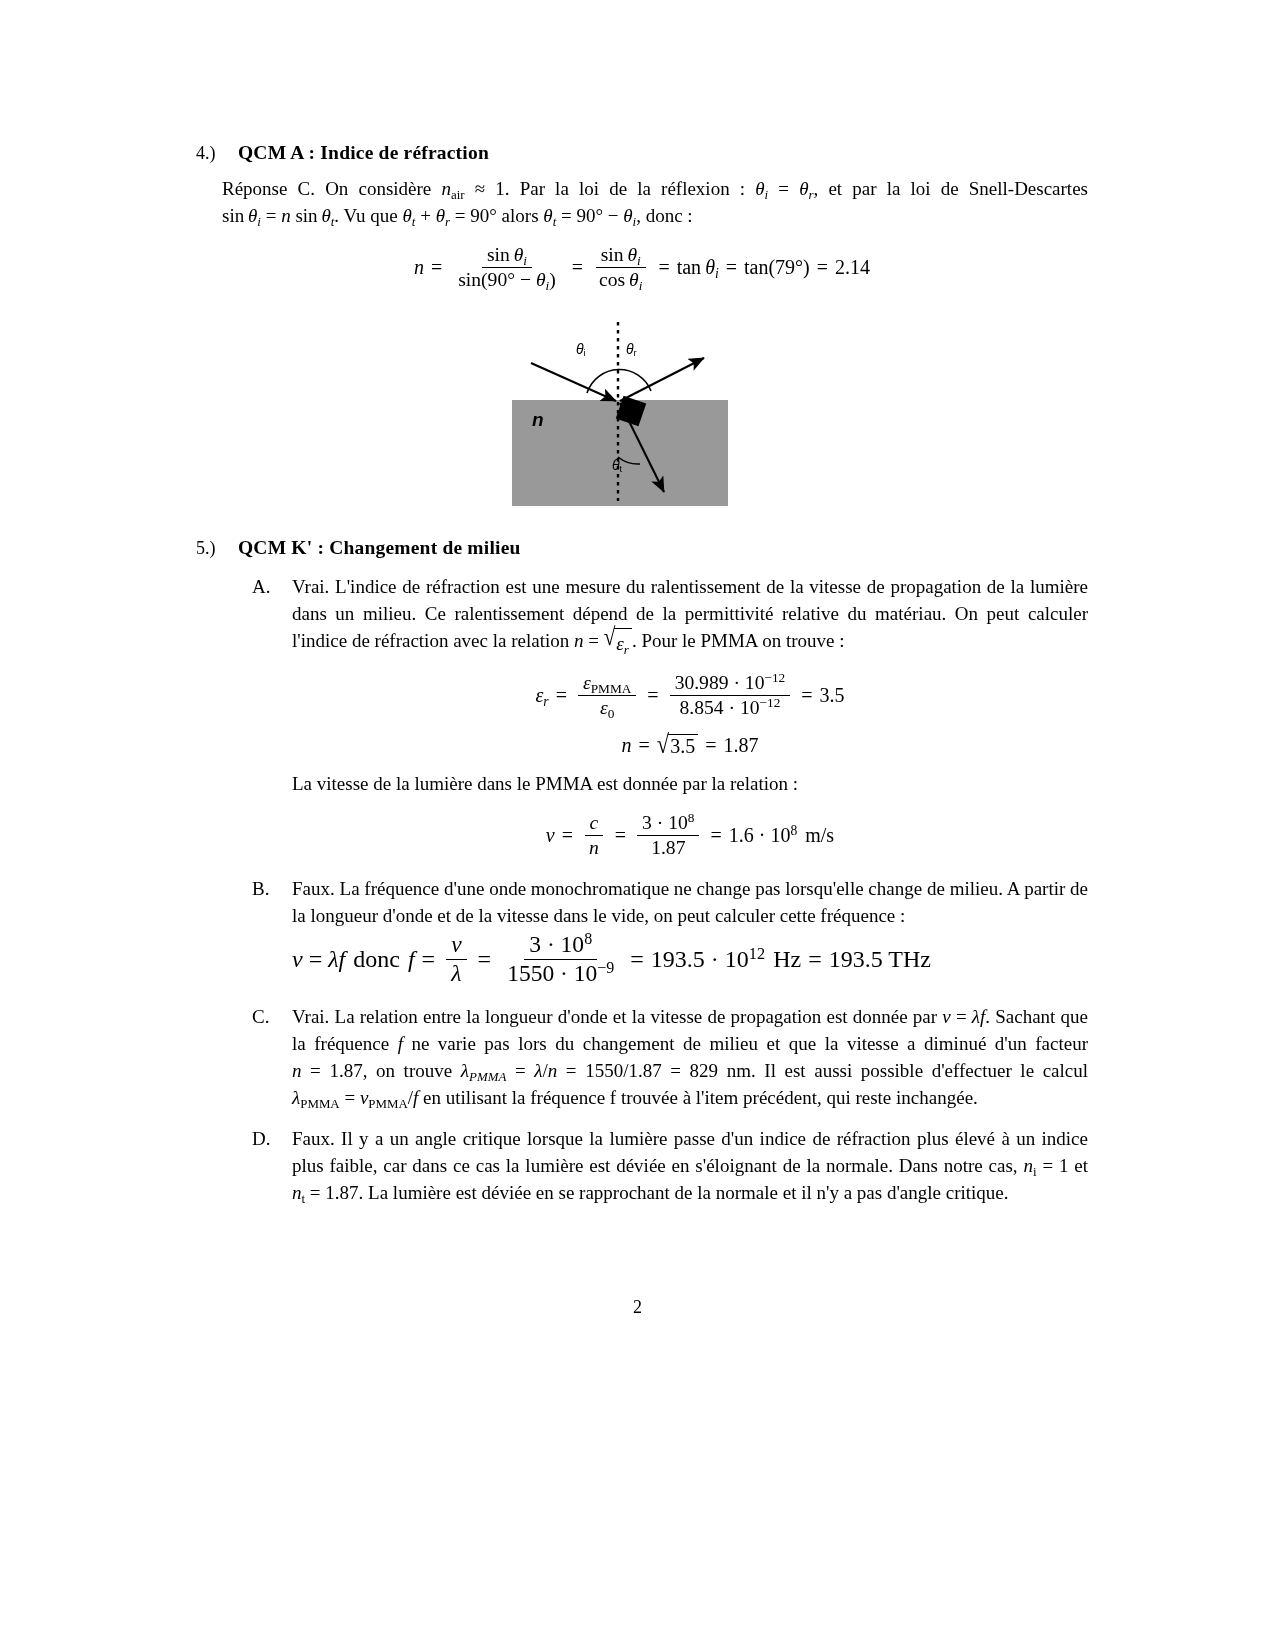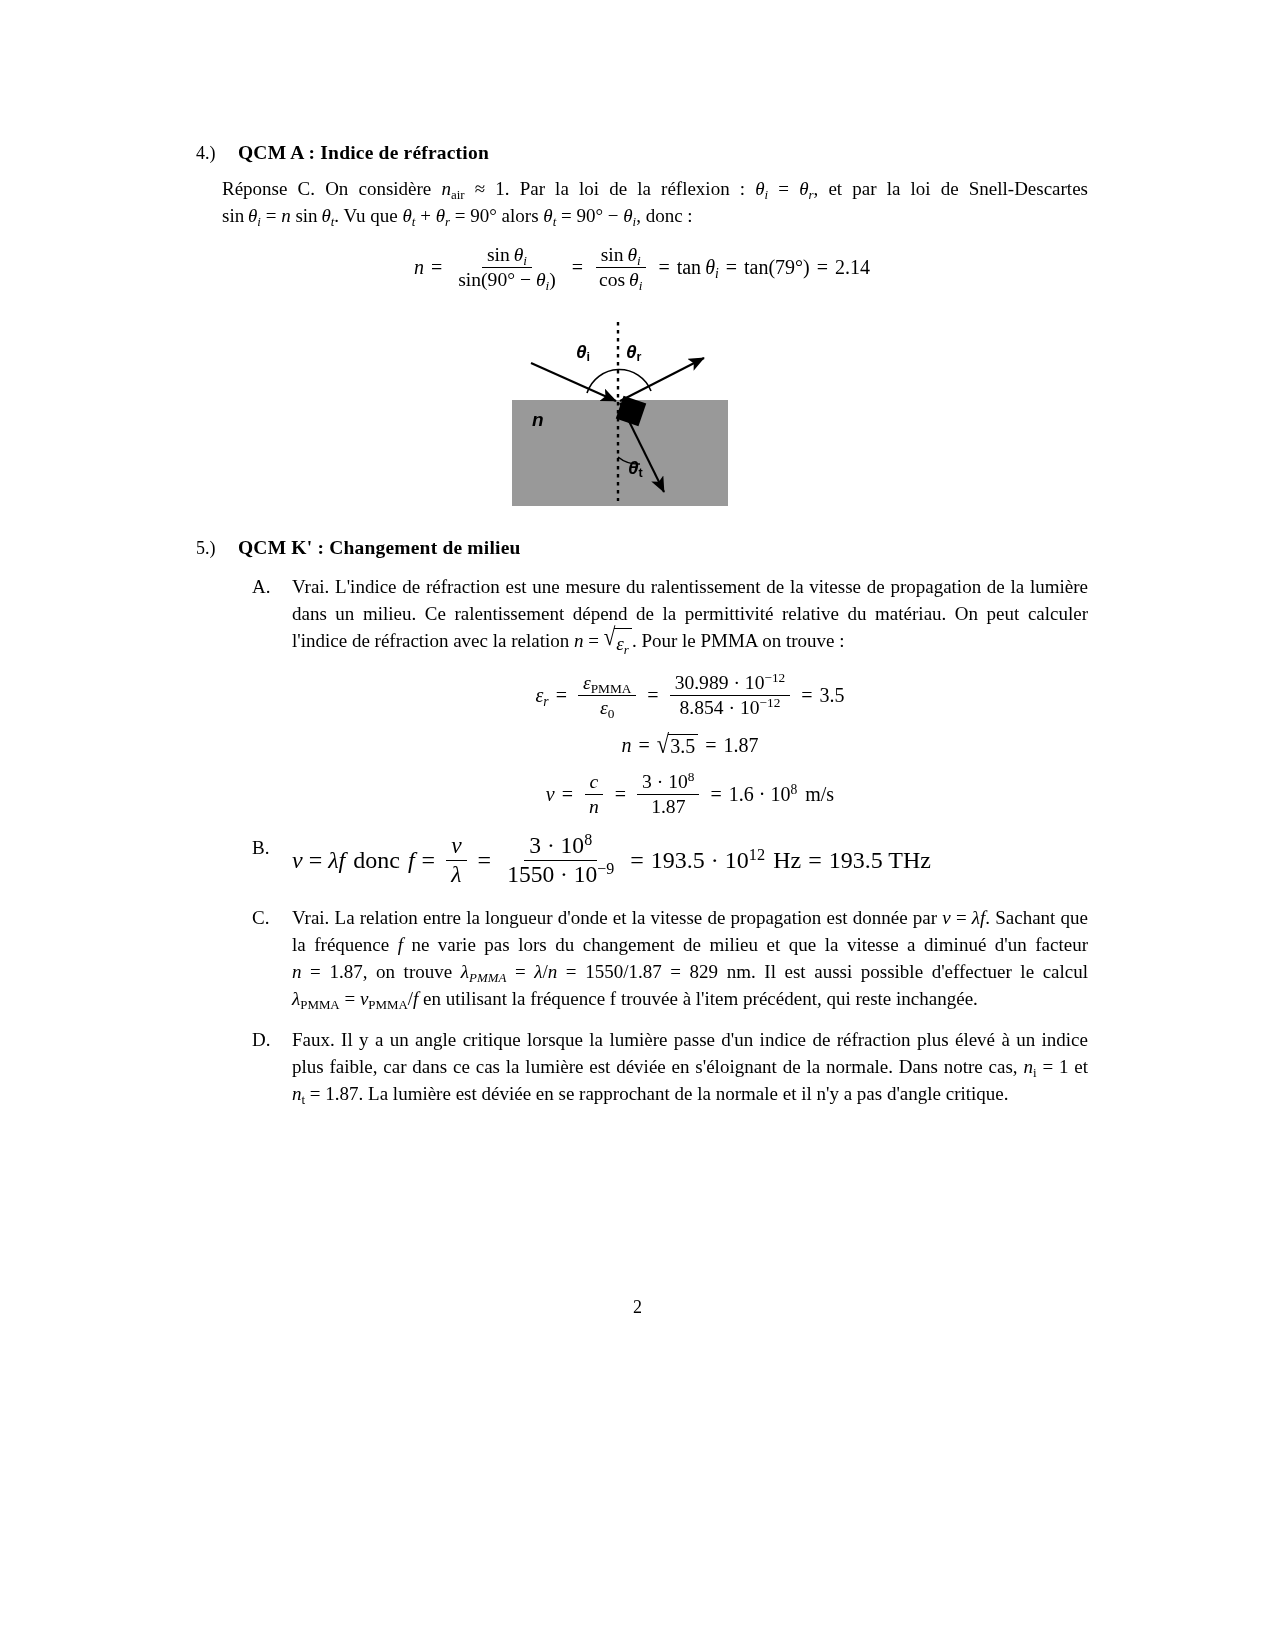--- a/index.html
+++ b/index.html
@@ -153,23 +153,23 @@
     position: absolute;
     left: 50%;
     transform: translateX(-50%);
     margin-left: 16px;
     width: 300px;
     height: 195px;
   }
   .fig-label {
     position: absolute;
     font-family: "Liberation Sans", sans-serif;
-    font-weight: bold;
+    font-weight: normal;
     font-style: italic;
-    font-size: 19px;
+    font-size: 14px;
     color: #000;
   }
   .fig-label sub {
     font-size: 0.66em;
     vertical-align: -0.25em;
     font-style: normal;
   }
   .fig-n {
     position: absolute;
     font-family: "Liberation Sans", sans-serif;
@@ -253,21 +253,21 @@
           <span class="fig-n" style="left:24px; top:98px;">n</span>
 
           <span class="fig-label" style="left:68px; top:30px;">
             <span>θ</span><sub>i</sub>
           </span>
 
           <span class="fig-label" style="left:118px; top:30px;">
             <span>θ</span><sub>r</sub>
           </span>
 
-          <span class="fig-label" style="left:120px; top:146px;">
+          <span class="fig-label" style="left:104px; top:146px;">
             <span>θ</span><sub>t</sub>
           </span>
         </div>
       </div>
     </div>
 
     <div class="problem" style="margin-top:24px;">
       <div class="prob-head">
         <span class="prob-num">5.)</span>
         <span class="prob-title">QCM K' : Changement de milieu</span>
@@ -307,20 +307,21 @@
               <span class="op">=</span>
               <span class="sqrt">
                   <span class="radical">√</span>
                   <span class="radicand">3.5</span>
                 </span>
               <span class="op">=</span>
               <span>1.87</span>
             </span>
           </div>
 
+          <div style="margin-top:14px;">La vitesse de la lumière dans le PMMA est donnée par la relation :</div>
 
           <div class="display math">
             <span class="row">
               <span class="mi">v</span>
               <span class="op">=</span>
               <span class="frac">
                 <span class="num mi">c</span>
                 <span class="den mi">n</span>
               </span>
               <span class="op">=</span>
@@ -330,20 +331,21 @@
               </span>
               <span class="op">=</span>
               <span>1.6 · 10<sup>8</sup></span>
               <span style="margin-left:8px;">m/s</span>
             </span>
           </div>
         </div>
 
         <div class="item" style="margin-top:18px;">
           <span class="item-letter">B.</span>
+          <span>Faux. La fréquence d'une onde monochromatique ne change pas lorsqu'elle change de milieu. A partir de la longueur d'onde et de la vitesse dans le vide, on peut calculer cette fréquence :</span>
 
           <div class="math" style="margin-top:4px; font-size:24px; line-height:1;">
             <span class="row">
               <span><span class="mi">v</span> = <span class="mi">λf</span></span>
               <span style="margin:0 8px;">donc</span>
               <span class="mi">f</span>
               <span class="op">=</span>
               <span class="frac">
                 <span class="num mi">v</span>
                 <span class="den mi">λ</span>

